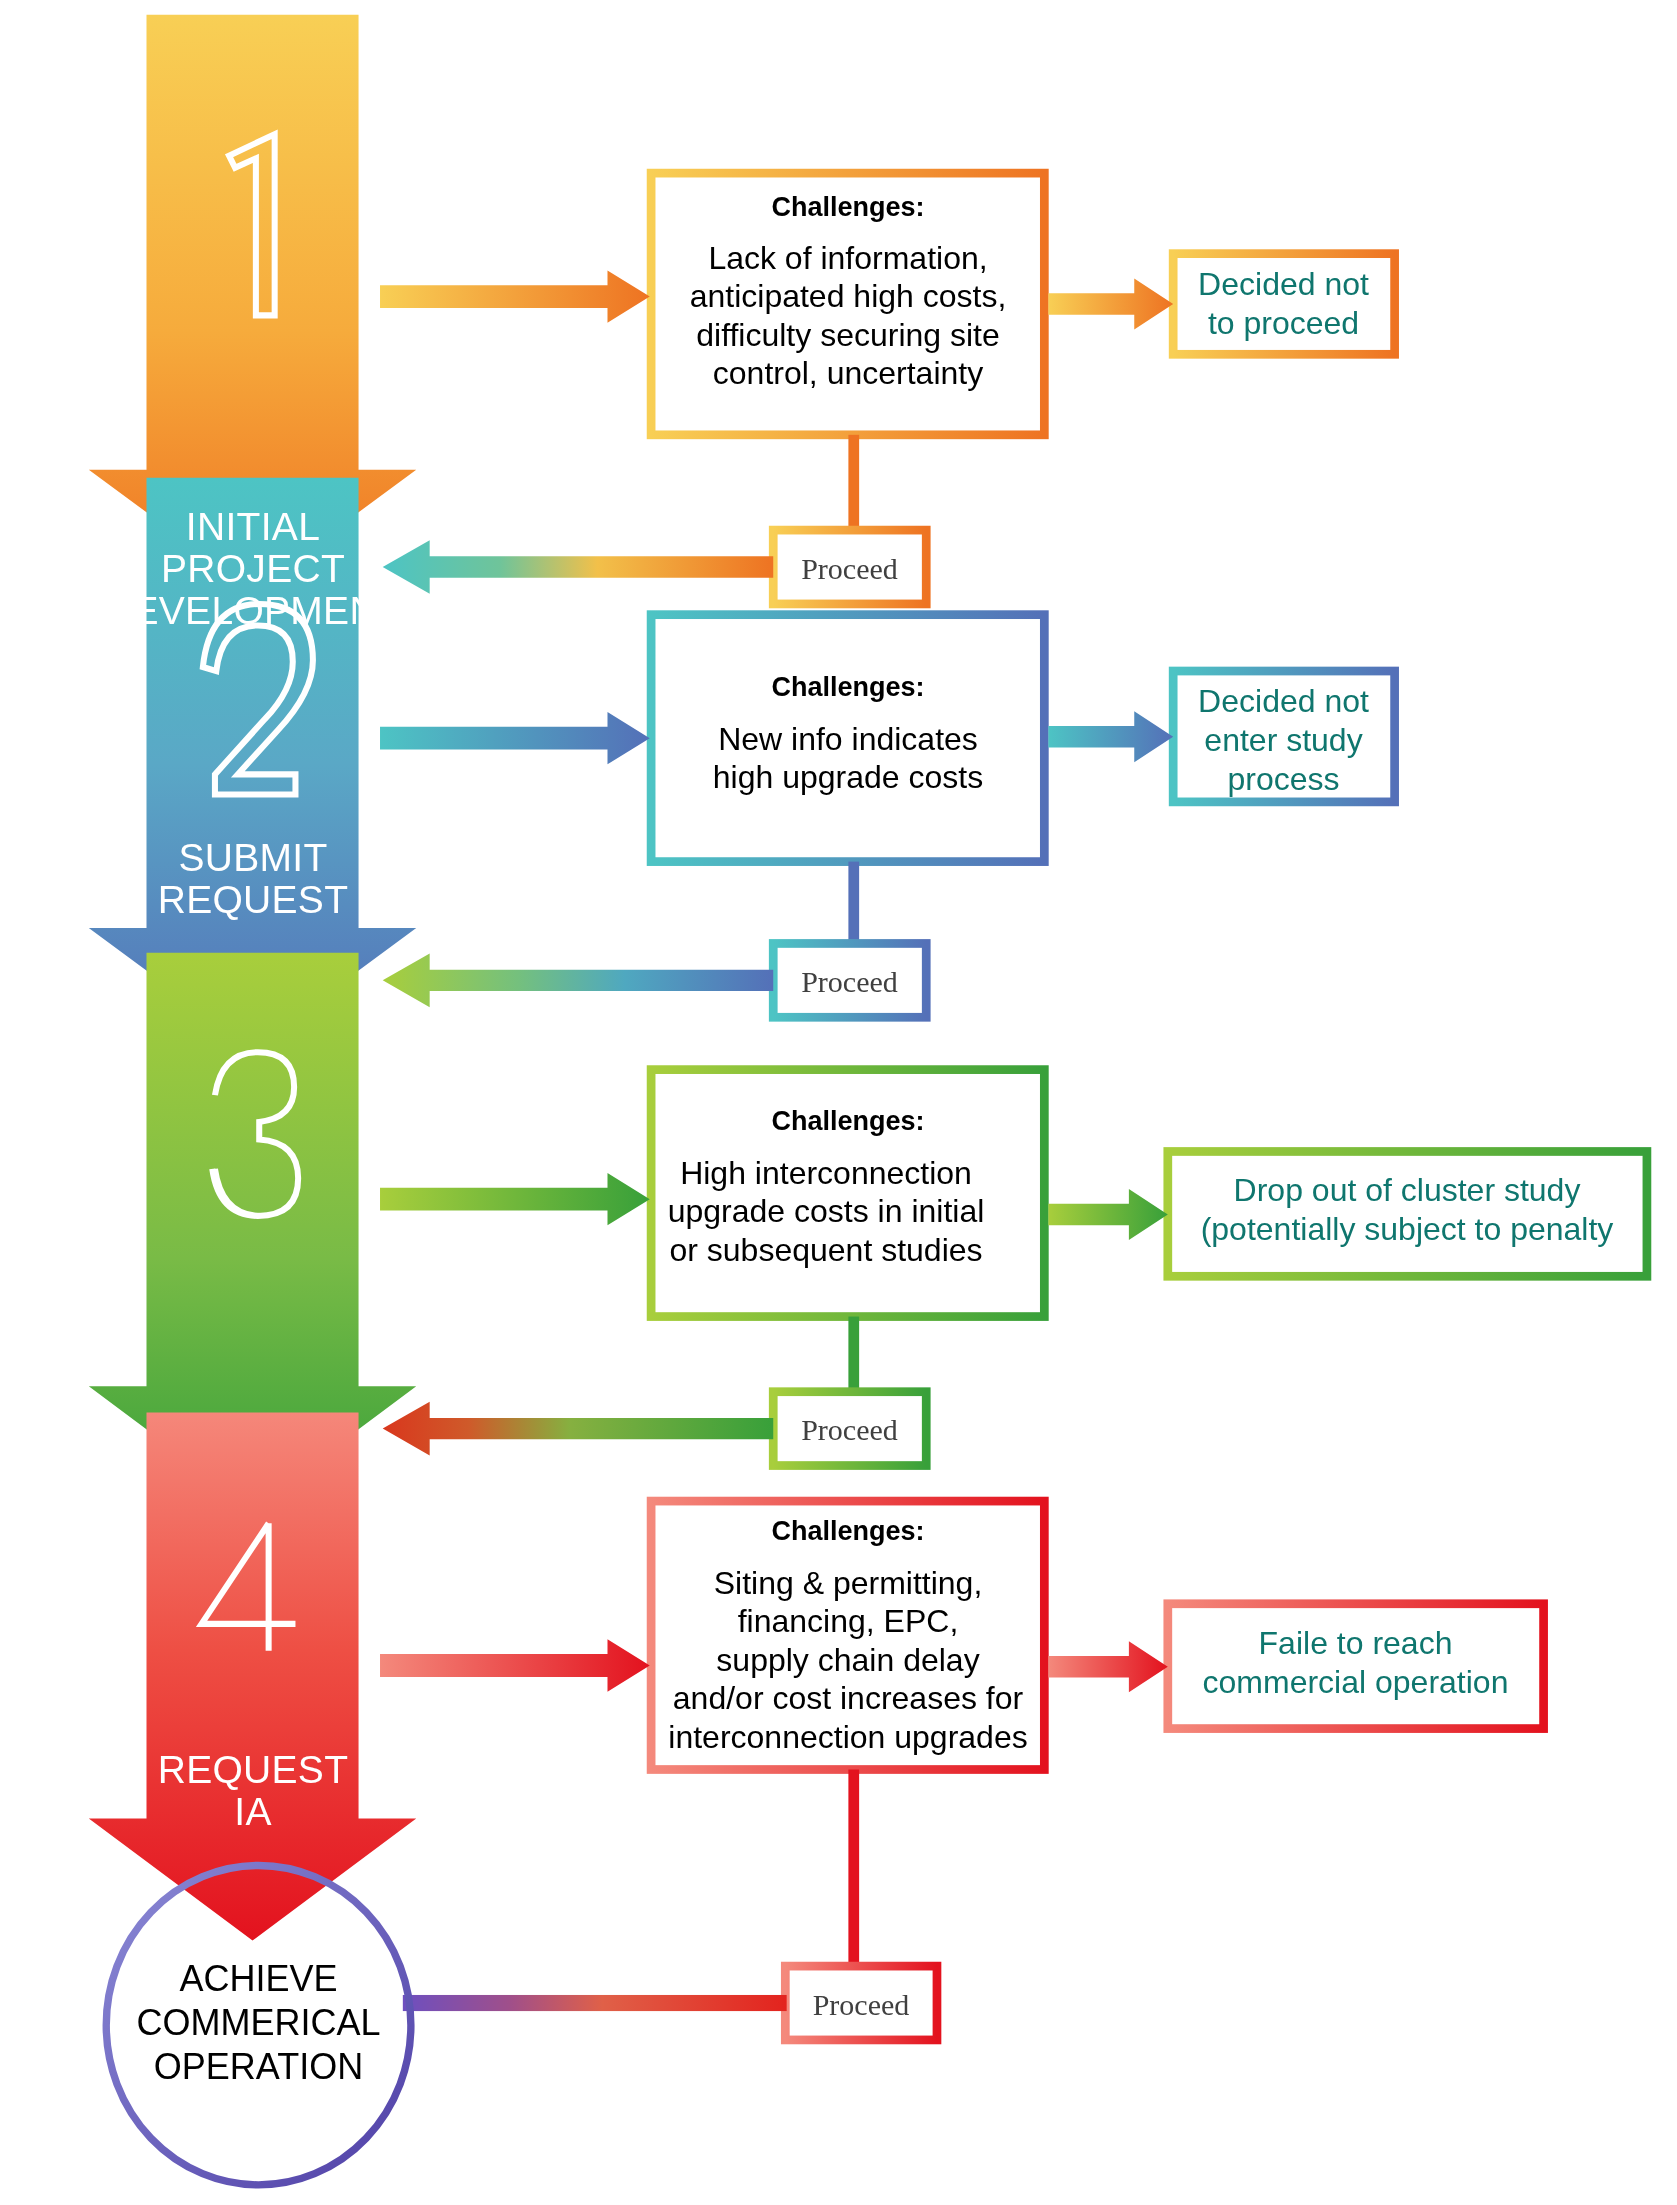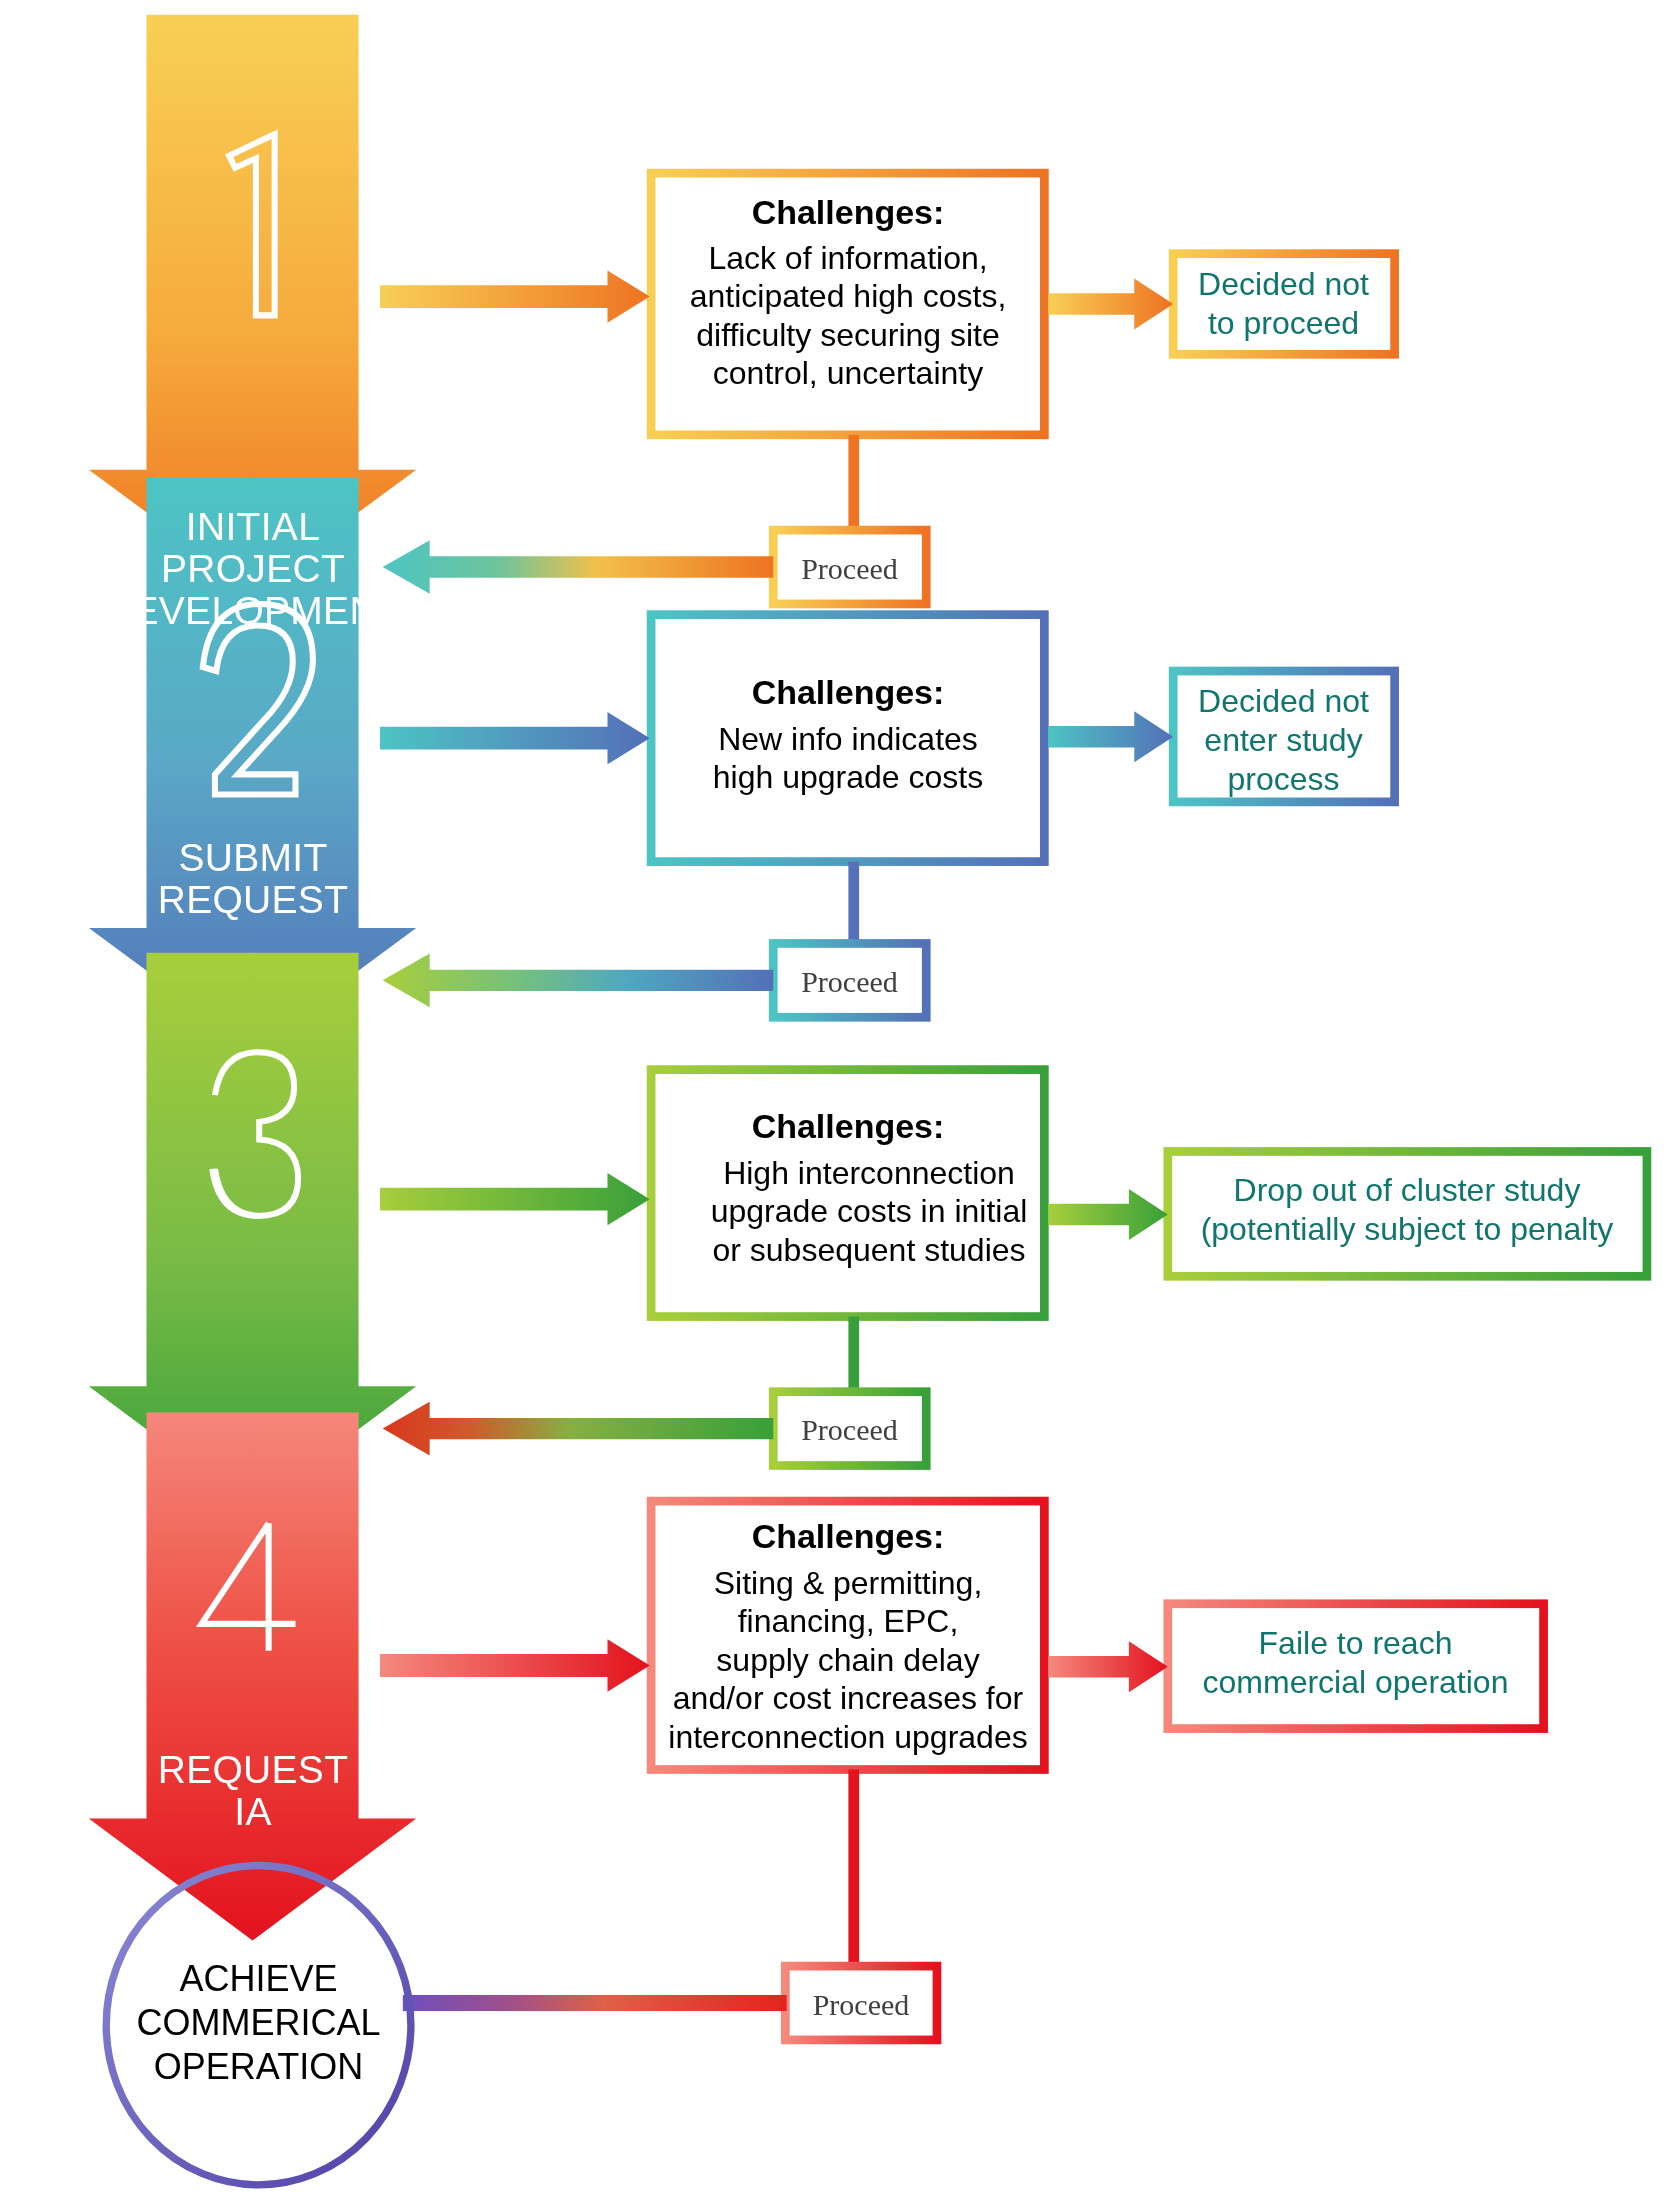--- a/index.html
+++ b/index.html
@@ -16,21 +16,21 @@
     letter-spacing:0.3px;
     white-space:pre-line;
     margin-top:44px;
   }
   .chal-box-text{
     position:absolute;
     text-align:center;
     color:#000;
     font-family:"Liberation Sans", sans-serif;
   }
-  .chal-head{font-weight:bold;font-size:34px;line-height:1.25;}
+  .chal-head{font-weight:bold;font-size:27px;line-height:1.25;}
   .chal-body{font-size:32px;line-height:1.2;white-space:pre-line;}
   .out-box-text{
     position:absolute;text-align:center;color:#0f766e;
     font-family:"Liberation Sans", sans-serif;
     font-size:32px;line-height:1.22;white-space:pre-line;
   }
   .proceed-text{
     position:absolute;text-align:center;color:#404040;
     font-family:Liberation Serif, serif;
     font-size:30px;line-height:1.1;
@@ -215,21 +215,21 @@
   <div class="chal-box-text chal-body" style="left:658px;top:239px;width:380px;">Lack of information,
 anticipated high costs,
 difficulty securing site
 control, uncertainty</div>
 
   <div class="chal-box-text chal-head" style="left:658px;top:671px;width:380px;">Challenges:</div>
   <div class="chal-box-text chal-body" style="left:658px;top:720px;width:380px;">New info indicates
 high upgrade costs</div>
 
   <div class="chal-box-text chal-head" style="left:658px;top:1105px;width:380px;">Challenges:</div>
-  <div class="chal-box-text chal-body" style="left:679px;top:1154px;width:380px;">High interconnection
+  <div class="chal-box-text chal-body" style="left:636px;top:1154px;width:380px;">High interconnection
 upgrade costs in initial
 or subsequent studies</div>
 
   <div class="chal-box-text chal-head" style="left:658px;top:1515px;width:380px;">Challenges:</div>
   <div class="chal-box-text chal-body" style="left:658px;top:1564px;width:380px;">Siting &amp; permitting,
 financing, EPC,
 supply chain delay
 and/or cost increases for
 interconnection upgrades</div>
 

